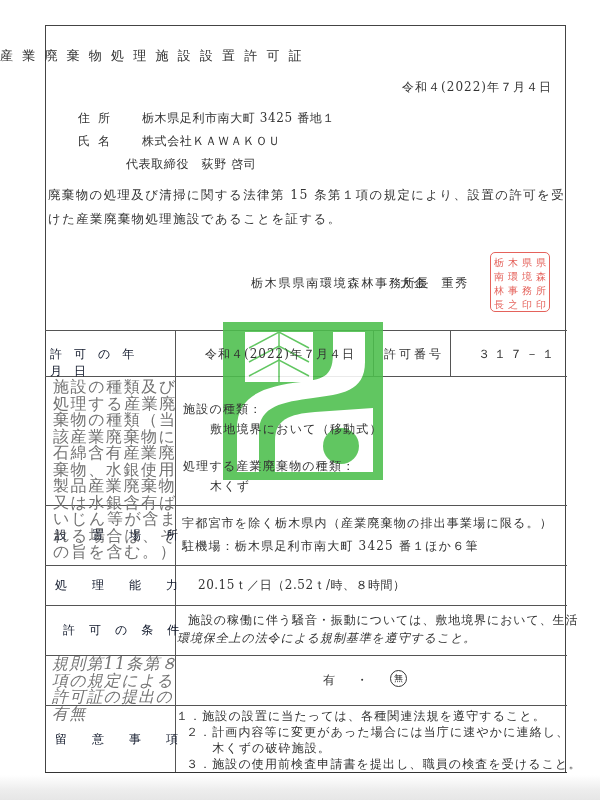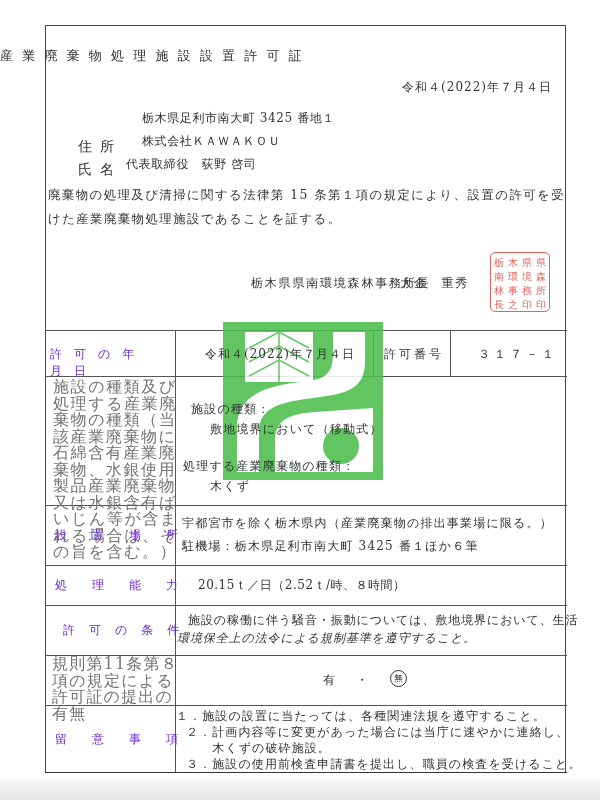--- a/index.html
+++ b/index.html
@@ -9,36 +9,36 @@
     font-family: "DejaVu Serif", "Liberation Serif", serif;
     color: #333;
   }
   .frame {
     position: absolute; left: 45px; top: 25px; width: 521px; height: 747px;
     border: 1.5px solid #444; border-bottom: none; box-sizing: border-box;
   }
   .abs { position: absolute; white-space: nowrap; }
   .title { left: 0; right: 0; top: 47px; font-size: 13px; letter-spacing: 9.2px; color: #333; }
   .issue-date { right: 48px; top: 79px; font-size: 12px; letter-spacing: 1px; }
-  .lbl { font-size: 14px; letter-spacing: 8px; margin-top: 28px; }
+  .lbl { font-size: 12px; letter-spacing: 8px; }
   .val { font-size: 12px; letter-spacing: 0.6px; }
   .body-text { left: 48px; top: 183px; font-size: 12.4px; letter-spacing: 1.45px; line-height: 24px; white-space: normal; width: 520px; }
   .issuer { left: 251px; top: 275px; font-size: 12px; letter-spacing: 1.8px; text-align: right; }
   .issuer-name { left: 400px; top: 275px; font-size: 12px; letter-spacing: 1.8px; }
   .seal {
     position: absolute; left: 490px; top: 252px; width: 60px; height: 60px;
     border: 1.5px solid #e0473f; border-radius: 5px; box-sizing: border-box;
     color: #e0473f; font-size: 10px; line-height: 14px; display: grid;
     grid-template-columns: repeat(4, 1fr); text-align: center; padding: 3px 1px;
     opacity: 0.85;
   }
   .seal span { display: block; }
   .hline { position: absolute; left: 45px; width: 522px; height: 0; border-top: 1.2px solid #555; }
   .vline { position: absolute; width: 0; border-left: 1.2px solid #555; }
-  .cell-lbl { position: absolute; font-size: 12px; color: #6d28d9; }
+  .cell-lbl { position: absolute; font-size: 12px; color: #0f172a; }
   .spread { display: flex; justify-content: space-between; width: 118px; }
   .cell-txt { position: absolute; font-size: 12px; letter-spacing: 1.2px; line-height: 18px; color: #333; white-space: nowrap; }
   .small-lbl { position: absolute; font-size: 16px; letter-spacing: 1.6px; line-height: 16.5px; width: 128px; white-space: normal; color: #737373; }
 
   .logo { position: absolute; left: 223px; top: 322px; width: 160px; height: 158px; opacity: 0.88; z-index: 2; pointer-events: none; }
   .text-front { z-index: 3; }
   .bottom-line { position: absolute; left: 45px; top: 772px; width: 522px; border-top: 1.5px solid #333; }
 </style>
 </head>
 <body>
@@ -104,37 +104,37 @@
 </svg>
 
 <div class="cell-lbl spread text-front" style="left:50px; top:346px;">
   <span style="letter-spacing:12px;">許可の年月日</span>
 </div>
 <div class="cell-txt text-front" style="left:205px; top:345px; letter-spacing:1px;">令和４(2022)年７月４日</div>
 <div class="cell-txt text-front" style="left:384px; top:345px; letter-spacing:3px;">許可番号</div>
 <div class="cell-txt text-front" style="left:478px; top:345px; letter-spacing:4px;">３１７－１</div>
 
 <div class="small-lbl text-front" style="left:53px; top:379px;">施設の種類及び処理する産業廃棄物の種類（当該産業廃棄物に石綿含有産業廃棄物、水銀使用製品産業廃棄物又は水銀含有ばいじん等が含まれる場合は、その旨を含む。）</div>
-<div class="cell-txt text-front" style="left:183px; top:400px;margin-left:8px;">施設の種類：</div>
+<div class="cell-txt text-front" style="left:183px; top:400px;">施設の種類：</div>
 <div class="cell-txt text-front" style="left:210px; top:420px;">敷地境界において（移動式）</div>
 <div class="cell-txt text-front" style="left:183px; top:457px;">処理する産業廃棄物の種類：</div>
 <div class="cell-txt text-front" style="left:210px; top:477px;">木くず</div>
 
 <div class="cell-lbl text-front" style="left:55px; top:527px; letter-spacing:25px;">設置場所</div>
 <div class="cell-txt text-front" style="left:182px; top:514px;">宇都宮市を除く栃木県内（産業廃棄物の排出事業場に限る。）</div>
 <div class="cell-txt text-front" style="left:182px; top:537px;">駐機場：栃木県足利市南大町 3425 番１ほか６筆</div>
 
 <div class="cell-lbl text-front" style="left:55px; top:577px; letter-spacing:25px;">処理能力</div>
 <div class="cell-txt text-front" style="left:198px; top:576px; letter-spacing:0.5px;">20.15ｔ／日（2.52ｔ/時、８時間）</div>
 
 <div class="cell-lbl text-front" style="left:55px; top:622px; letter-spacing:14px;padding-left:8px;">許可の条件</div>
 <div class="cell-txt text-front" style="left:188px; top:611px; letter-spacing:0.9px;">施設の稼働に伴う騒音・振動については、敷地境界において、生活</div>
 <div class="cell-txt text-front" style="left:177px; top:629px; letter-spacing:0.9px;font-style:italic;">環境保全上の法令による規制基準を遵守すること。</div>
 
-<div class="small-lbl text-front" style="left:52px; top:656px; letter-spacing:1.2px;">規則第11条第８項の規定による許可証の提出の有無</div>
+<div class="small-lbl text-front" style="left:52px; top:656px; letter-spacing:1.2px;font-style:italic;">規則第11条第８項の規定による許可証の提出の有無</div>
 <div class="cell-txt text-front" style="left:323px; top:671px;">有</div>
 <div class="cell-txt text-front" style="left:356px; top:671px;">・</div>
 <div class="cell-txt text-front" style="left:390px; top:670px; width:15px; height:15px; border:1px solid #333; border-radius:50%; font-size:9px; line-height:15px; text-align:center; letter-spacing:0;">無</div>
 
 <div class="cell-lbl text-front" style="left:55px; top:731px; letter-spacing:25px;">留意事項</div>
 <div class="cell-txt text-front" style="left:176px; top:708px; letter-spacing:1.1px; line-height:16px;">１．施設の設置に当たっては、各種関連法規を遵守すること。</div>
 <div class="cell-txt text-front" style="left:186px; top:724px; letter-spacing:1.1px; line-height:16px;">２．計画内容等に変更があった場合には当庁に速やかに連絡し、</div>
 <div class="cell-txt text-front" style="left:186px; top:740px; letter-spacing:1.1px; line-height:16px;">　　木くずの破砕施設。</div>
 <div class="cell-txt text-front" style="left:186px; top:756px; letter-spacing:1.1px; line-height:16px;">３．施設の使用前検査申請書を提出し、職員の検査を受けること。</div>
 

